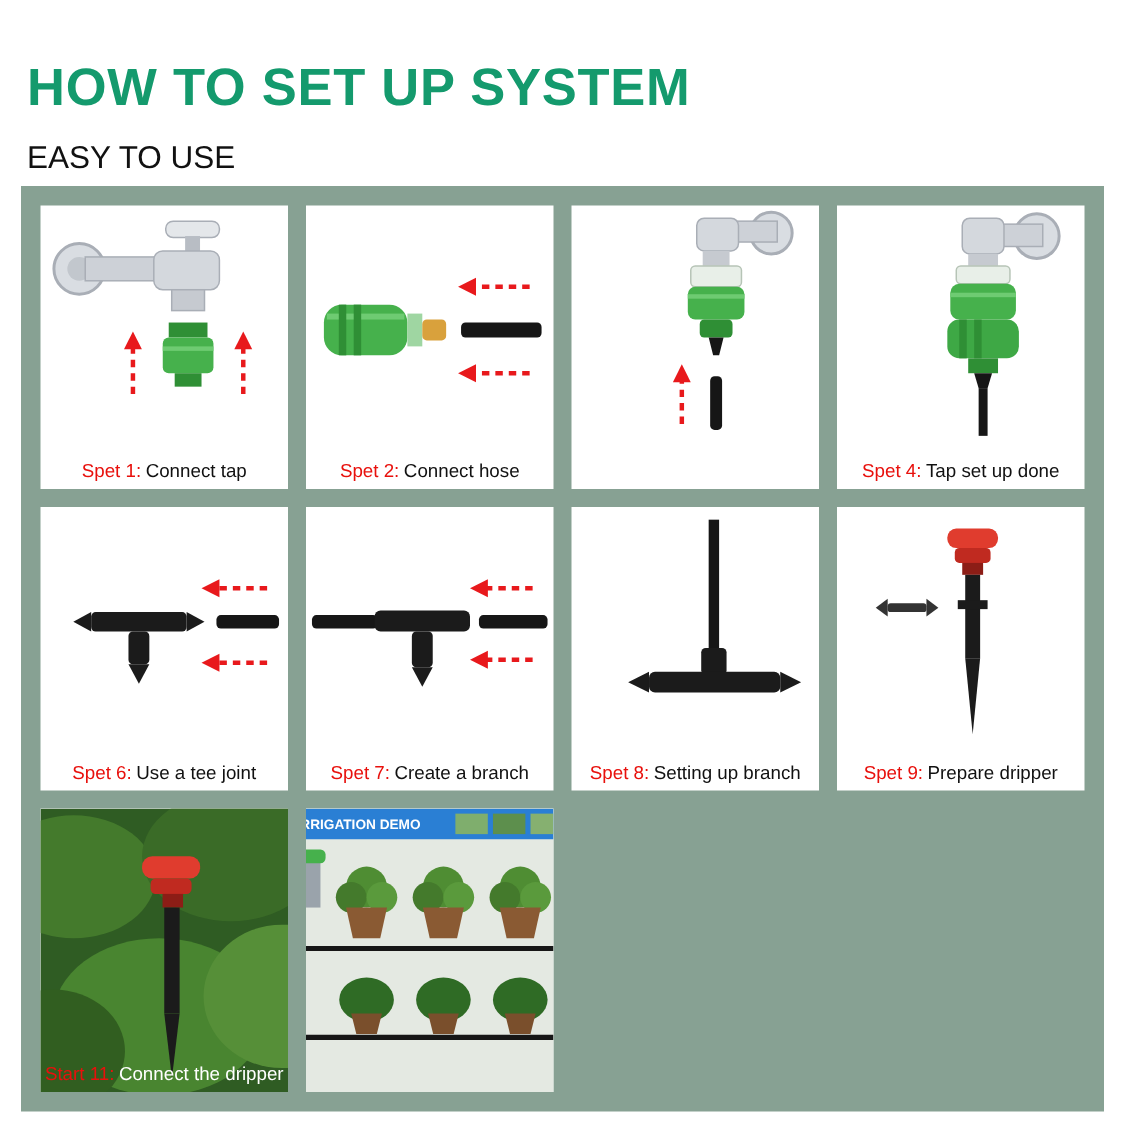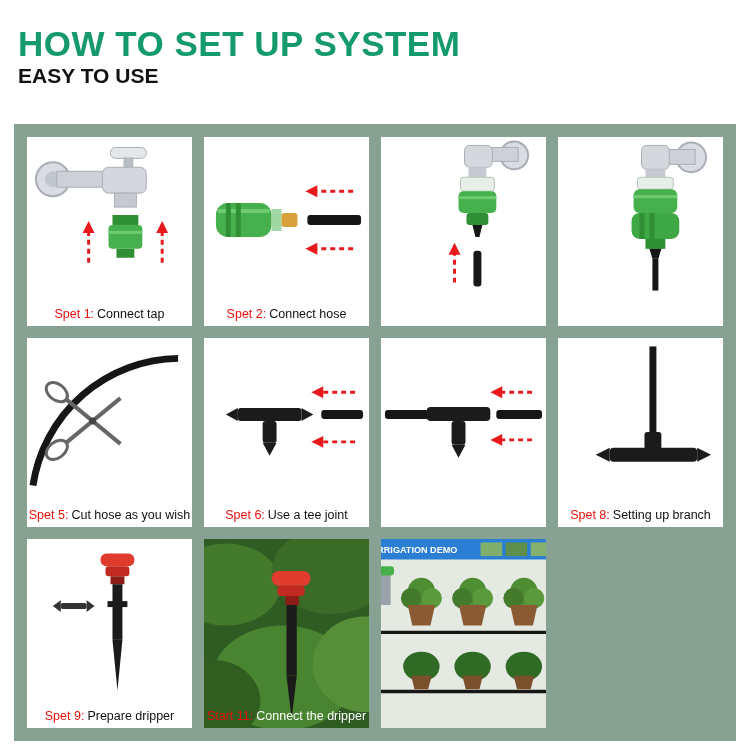--- a/index.html
+++ b/index.html
@@ -3,31 +3,32 @@
 <meta charset="utf-8">
 <style>
   * { margin:0; padding:0; box-sizing:border-box; }
   html,body { width:750px; height:750px; }
   body {
     background:#ffffff;
     font-family:"Liberation Sans", sans-serif;
     position:relative;
     overflow:hidden;
   }
-  .header { padding:24px 18px 0 18px; }
+  .header { padding:39px 18px 0 18px; }
   .title {
     color:#149a6d;
     font-size:35px;
     font-weight:800;
     letter-spacing:0.5px;
   }
   .subtitle {
     color:#111;
     font-size:21px;
-    font-weight:700;
+    font-weight:400;
+    margin-top:15px;
   }
   .board {
     position:absolute;
     left:14px; right:14px; top:124px; bottom:9px;
     background:#87a193;
     padding:13px;
   }
   .grid {
     display:grid;
     grid-template-columns:repeat(4,1fr);
@@ -150,39 +151,25 @@
           <rect x="76" y="44" width="44" height="24" rx="6" fill="#46b14c"></rect>
           <rect x="76" y="50" width="44" height="3" fill="#6ecb72"></rect>
           <rect x="74" y="68" width="48" height="26" rx="8" fill="#3ea845"></rect>
           <rect x="82" y="68" width="5" height="26" fill="#2f8f35"></rect>
           <rect x="92" y="68" width="5" height="26" fill="#2f8f35"></rect>
           <rect x="88" y="94" width="20" height="10" fill="#2f8f35"></rect>
           <polygon points="92,104 104,104 101,114 95,114" fill="#161616"></polygon>
           <rect x="95" y="114" width="6" height="32" fill="#161616"></rect>
         </svg>
       </div>
-    </figure>
-
-    <figure class="cell">
-      <div class="art">
-        <svg viewBox="0 0 166 148">
-          <path d="M 6 140 A 150 150 0 0 1 152 12" fill="none" stroke="#161616" stroke-width="7"></path>
-          <g stroke="#666" stroke-width="4" fill="none">
-            <line x1="38" y1="98" x2="94" y2="52"></line>
-            <line x1="38" y1="52" x2="94" y2="98"></line>
-          </g>
-          <ellipse cx="30" cy="104" rx="12" ry="8" fill="#fff" stroke="#666" stroke-width="3" transform="rotate(-38 30 104)"></ellipse>
-          <ellipse cx="30" cy="46" rx="12" ry="8" fill="#fff" stroke="#666" stroke-width="3" transform="rotate(38 30 46)"></ellipse>
-          <circle cx="66" cy="75" r="3.5" fill="#444"></circle>
-        </svg>
-      </div>
-      <figcaption class="caption">
-        <span class="lbl">Spet 5:</span><span>Cut hose as you wish</span>
-      </figcaption>
-    </figure>
+      <figcaption class="caption">
+        <span class="lbl">Spet 4:</span><span>Tap set up done</span>
+      </figcaption>
+    </figure>
+
 
     <figure class="cell">
       <div class="art">
         <svg viewBox="0 0 166 148">
           <g fill="#1b1b1b">
             <rect x="34" y="62" width="64" height="13" rx="3"></rect>
             <polygon points="34,62 22,68.5 34,75"></polygon>
             <polygon points="98,62 110,68.5 98,75"></polygon>
             <rect x="59" y="75" width="14" height="22" rx="3"></rect>
             <polygon points="59,97 73,97 66,110"></polygon>
@@ -216,20 +203,23 @@
           <g stroke="#e8191c" stroke-width="3" stroke-dasharray="5 4" fill="none">
             <line x1="152" y1="46" x2="118" y2="46"></line>
             <line x1="152" y1="94" x2="118" y2="94"></line>
           </g>
           <g fill="#e8191c">
             <polygon points="110,46 122,40 122,52"></polygon>
             <polygon points="110,94 122,88 122,100"></polygon>
           </g>
         </svg>
       </div>
+      <figcaption class="caption">
+        <span class="lbl">Spet 7:</span><span>Create a branch</span>
+      </figcaption>
     </figure>
 
     <figure class="cell">
       <div class="art">
         <svg viewBox="0 0 166 148">
           <rect x="92" y="0" width="7" height="88" fill="#161616"></rect>
           <g fill="#1b1b1b">
             <rect x="87" y="86" width="17" height="18" rx="3"></rect>
             <rect x="52" y="102" width="88" height="14" rx="4"></rect>
             <polygon points="52,102 38,109 52,116"></polygon>

